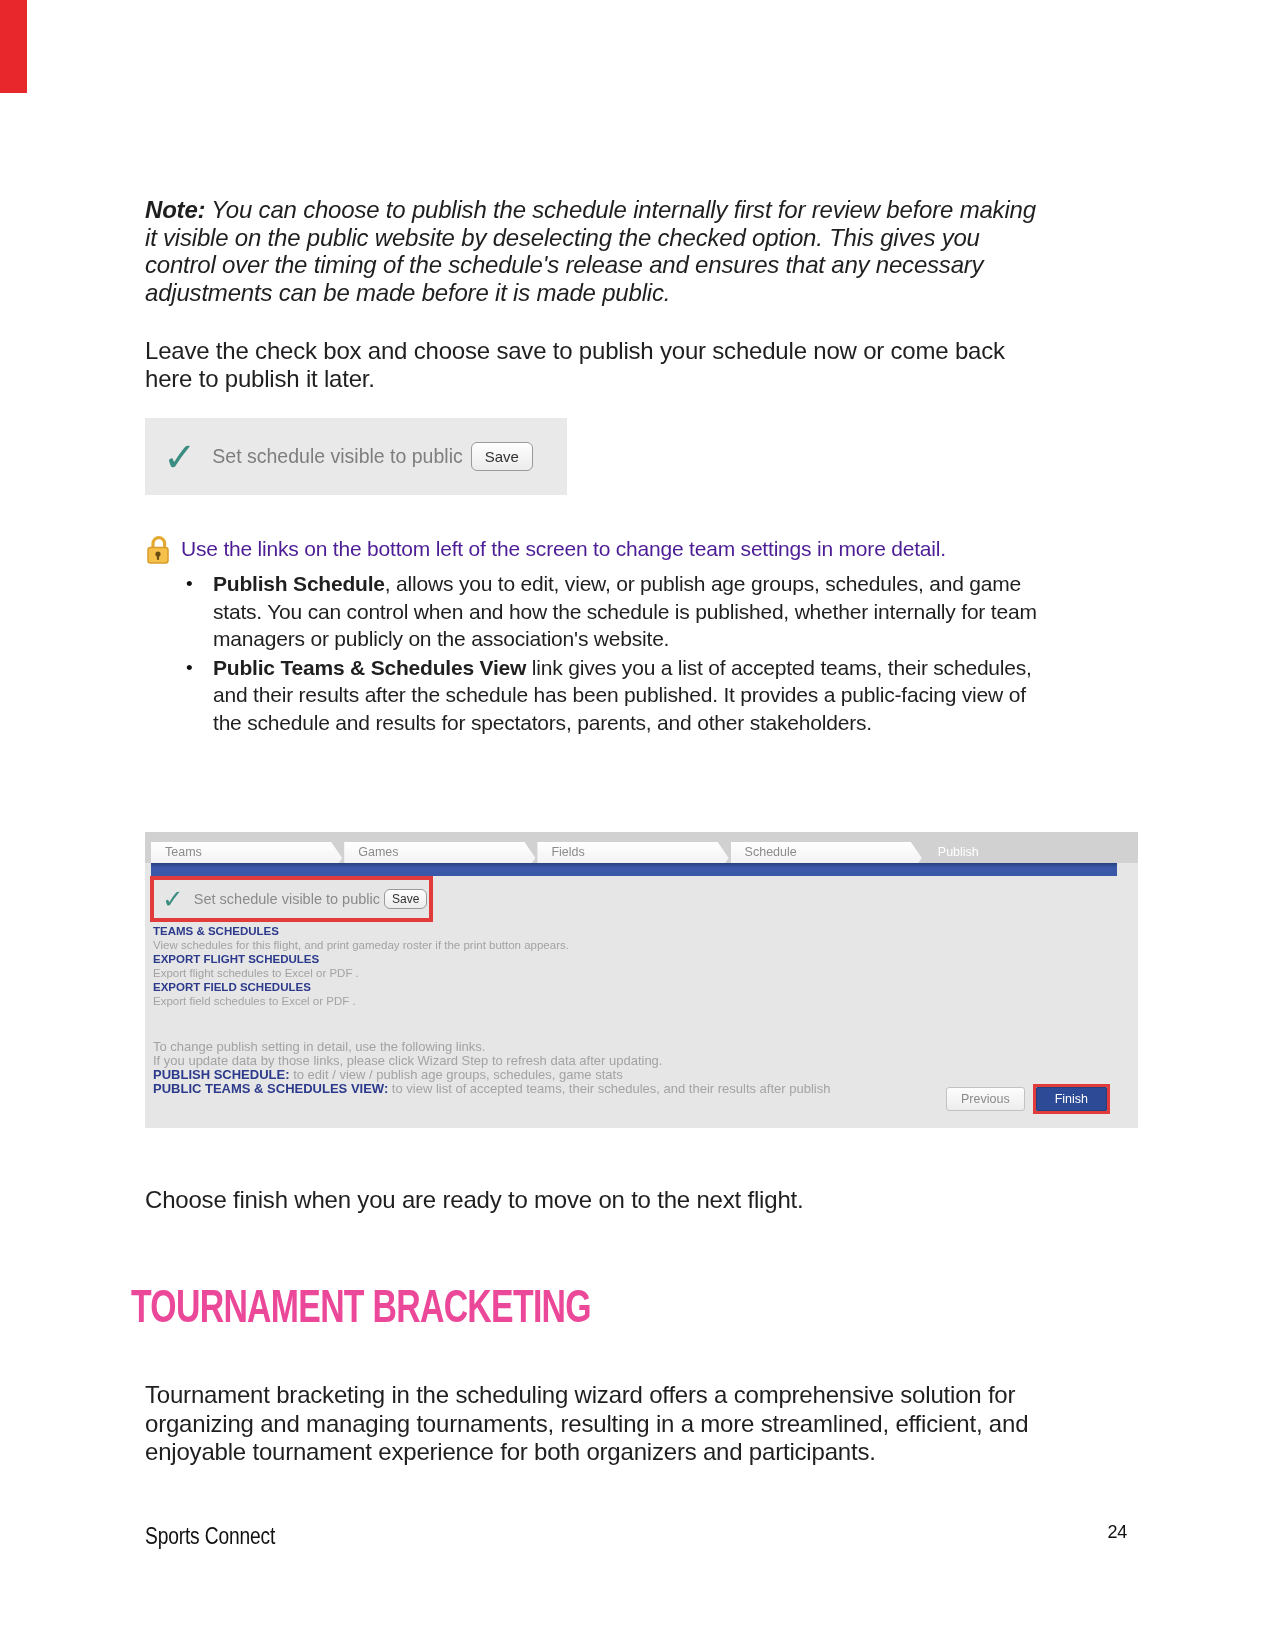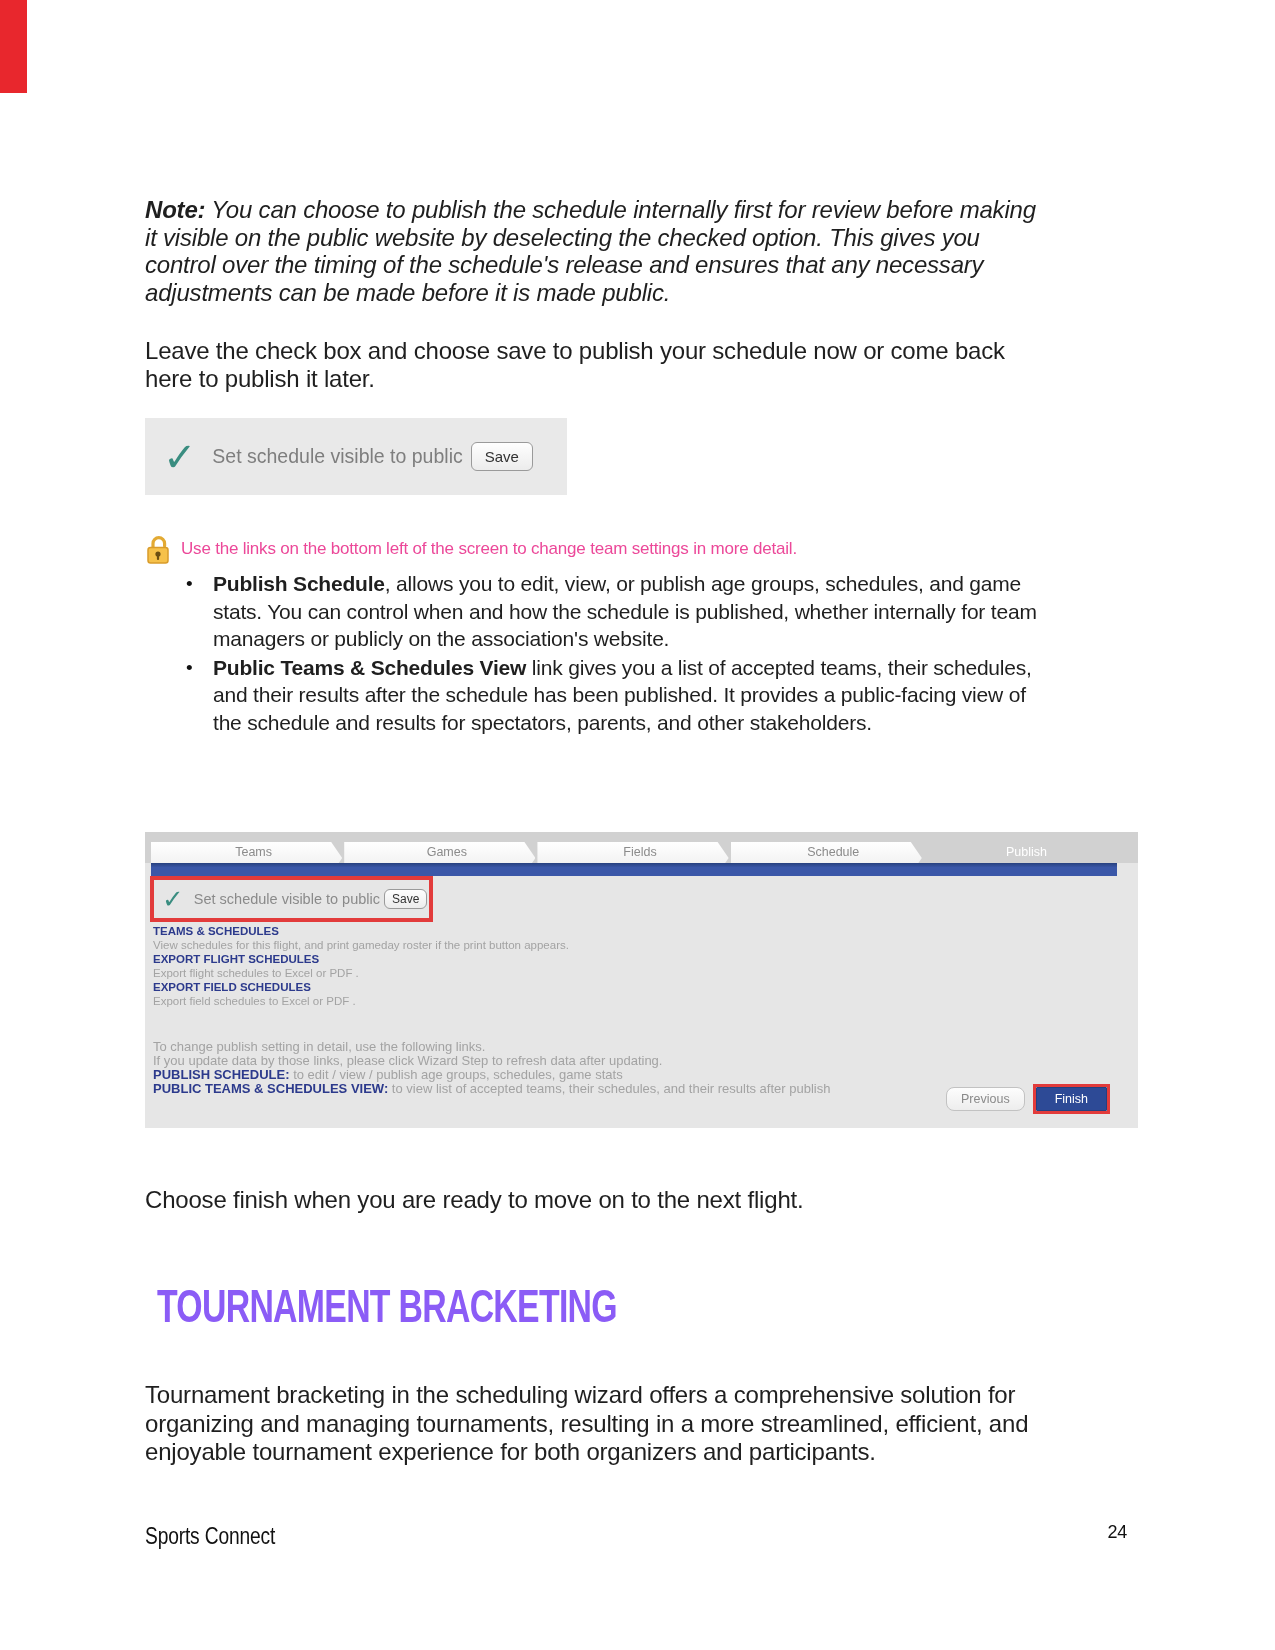--- a/index.html
+++ b/index.html
@@ -21,62 +21,62 @@
   .check{font-family:"DejaVu Sans",sans-serif;color:#3a8d80;font-size:40px;line-height:40px;
          margin-right:16px;font-weight:400;}
   .shot1-label{color:#7e7e7e;font-size:19.5px;letter-spacing:0;}
   .save-btn{margin-left:8px;font-family:"Liberation Sans",sans-serif;font-size:15px;color:#333;
             background:linear-gradient(#fefefe,#ececec);border:1px solid #9a9a9a;border-radius:6px;
             padding:5px 13px;cursor:pointer;}
 
   
   .tip{position:absolute;left:145px;top:534px;display:flex;align-items:center;}
   .tip svg{margin-right:9px;}
-  .tip span{font-size:17px;color:#ec4899;}
+  .tip span{font-size:21px;color:#4c1d95;}
 
   
   .bullets{position:absolute;left:186px;top:570px;width:860px;}
   .bullet{display:flex;margin-bottom:1px;}
   .bullet .dot{width:27px;flex:none;font-size:19px;line-height:27.6px;color:#111;}
   .bullet p{margin:0;font-size:21px;line-height:27.6px;color:#1f1f1f;width:825px;}
   .bullet b{font-weight:bold;}
 
   
   .wizard{position:absolute;left:145px;top:832px;width:993px;height:296px;background:#e6e6e6;
           font-family:"Liberation Sans",sans-serif;letter-spacing:0;}
   .wiz-head{position:absolute;left:0;top:0;width:993px;height:31px;background:#d1d1d1;}
-  .wiz-tabs{position:absolute;left:6px;top:10px;width:966px;height:32px;display:flex;text-align:center;}
+  .wiz-tabs{position:absolute;left:6px;top:10px;width:966px;height:32px;display:flex;}
   .wtab{flex:1;position:relative;background:linear-gradient(180deg,#ffffff 0%,#f4f4f4 60%,#e7e7e7 100%);
         clip-path:polygon(0 0,calc(100% - 11px) 0,100% 50%,calc(100% - 11px) 100%,0 100%);
         margin-right:2px;color:#8b8b8b;font-size:12.5px;line-height:21px;padding-left:14px;cursor:pointer;}
   .wtab.active{background:transparent;color:#ffffff;border-bottom:2px solid #a9cad8;clip-path:none;}
   .wiz-bluebar{position:absolute;left:6px;top:31px;width:966px;height:13px;
                background:linear-gradient(#27417f 0%,#3a57a8 35%,#3a57a8 100%);}
   .wiz-redbox{position:absolute;left:5px;top:44px;width:283px;height:46px;border:4px solid #e23b3b;
               box-sizing:border-box;display:flex;align-items:center;padding-left:8px;}
   .wiz-redbox .check{font-size:26px;line-height:26px;margin-right:10px;}
   .wiz-redbox .lbl{color:#8a8a8a;font-size:14.5px;}
   .wiz-redbox .save-btn{font-size:12px;padding:2px 7px;margin-left:4px;}
   .wiz-sections{position:absolute;left:8px;top:92px;font-size:11.5px;line-height:14px;}
   .wiz-sections .t{color:#2c3a8c;font-weight:bold;}
   .wiz-sections .d{color:#a3a3a3;}
   .wiz-notes{position:absolute;left:8px;top:208px;font-size:13px;line-height:14px;color:#a3a3a3;}
   .wiz-notes .lk{color:#2c3a8c;font-weight:bold;}
   .wiz-buttons{position:absolute;right:28px;top:252px;display:flex;align-items:center;}
   .prev-btn{font-family:"Liberation Sans",sans-serif;font-size:12.5px;color:#8a8a8a;
-            background:linear-gradient(#fdfdfd,#ededed);border:1px solid #c2c2c2;border-radius:8px;
+            background:linear-gradient(#fdfdfd,#ededed);border:1px solid #c2c2c2;border-radius:3px;
             padding:4px 14px;cursor:pointer;}
   .red-wrap{border:3px solid #e23b3b;margin-left:8px;padding:0;line-height:0;}
   .finish-btn{font-family:"Liberation Sans",sans-serif;font-size:12.5px;color:#ffffff;
               background:#2d4a96;border:1px solid #24407f;border-radius:1px;
               padding:4px 18px;cursor:pointer;}
 
   .closing{top:1162px;}
 
-  .heading{position:absolute;left:157px;top:1278px;margin:0;font-size:47px;color:#8b5cf6;}
+  .heading{position:absolute;left:131px;top:1278px;margin:0;font-size:47px;color:#ec4899;}
   .heading span{display:inline-block;transform:scaleX(0.72);transform-origin:left center;
                 font-weight:800;letter-spacing:-1px;white-space:nowrap;}
   .section-body{top:1357px;line-height:28.5px;}
 
   .footer-brand{position:absolute;left:145px;top:1522px;font-size:24px;color:#111;}
   .footer-brand span{display:inline-block;transform:scaleX(0.8);transform-origin:left center;}
   .footer-page{position:absolute;right:148px;top:1522px;font-size:18px;color:#111;}
 </style>
 </head>
 <body>

